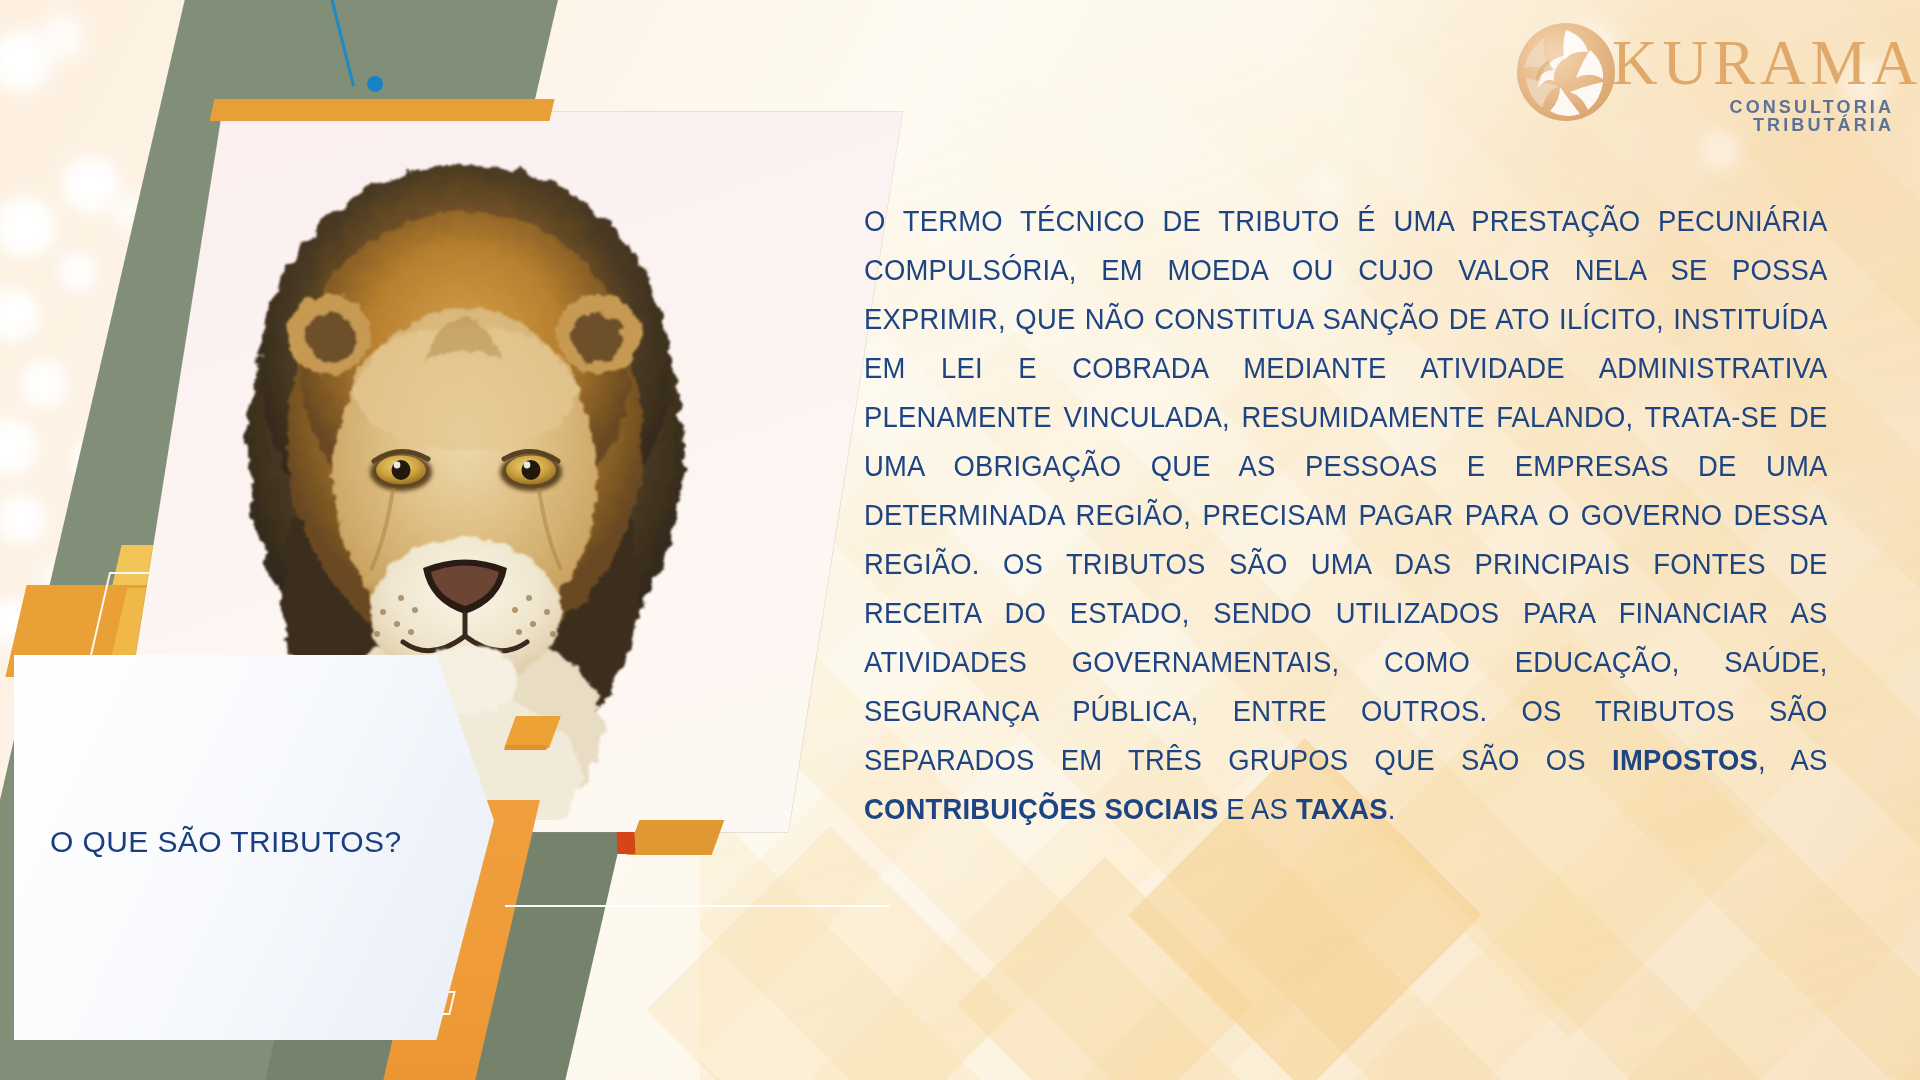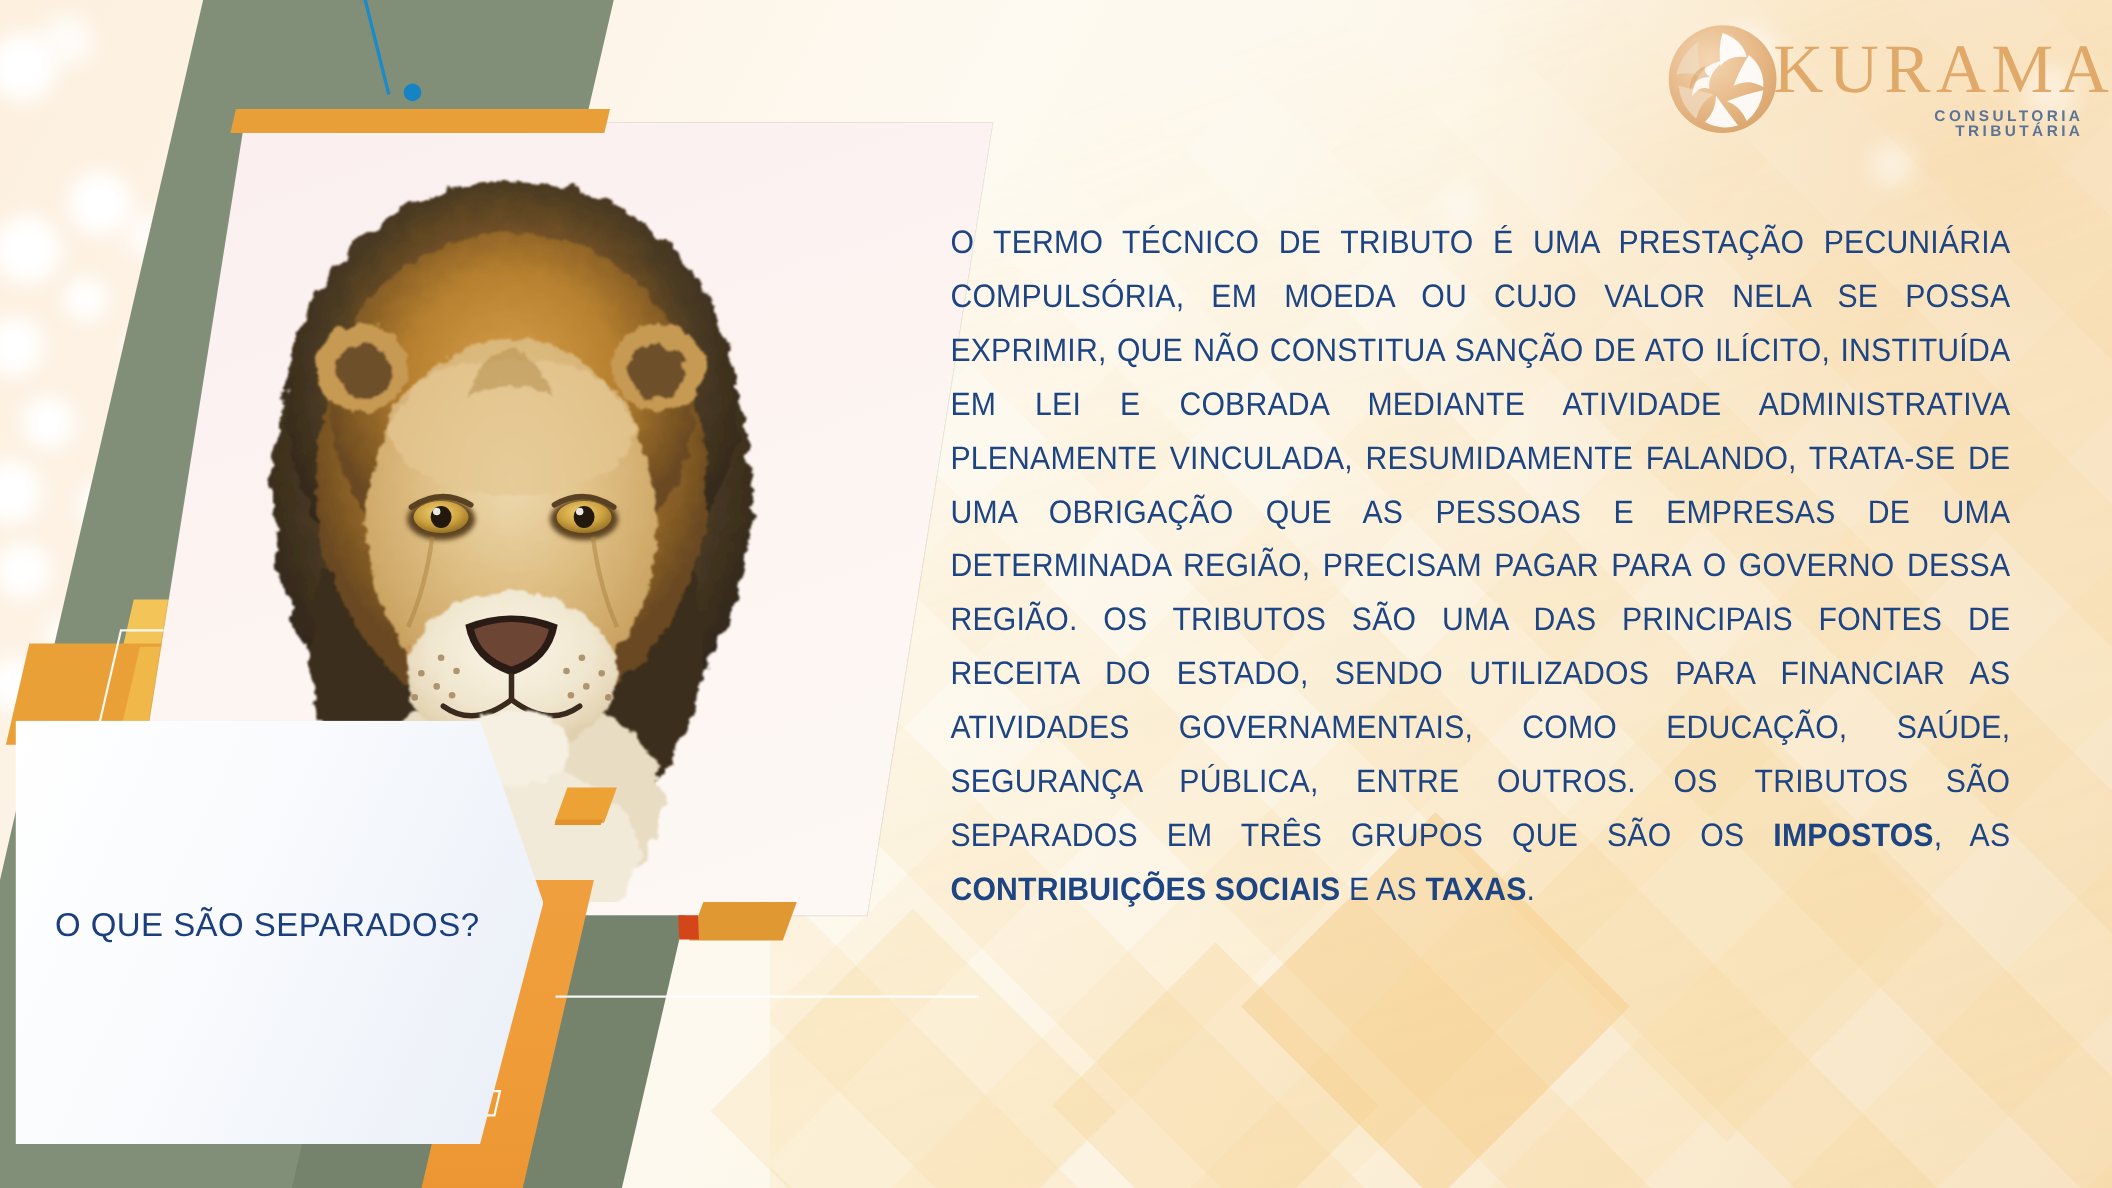--- a/index.html
+++ b/index.html
@@ -307,21 +307,21 @@
     font-size: 63px;
     letter-spacing: 5px;
     color: #e0a96a;
     line-height: 1;
   }
   .logo-sub {
     position: absolute;
     left: 146px;
     top: 82px;
     font-family: "Liberation Sans", sans-serif;
-    font-size: 14px;
+    font-size: 18px;
     letter-spacing: 3.1px;
     color: #5b7397;
     font-weight: 700;
     line-height: 1;
   }
 </style>
 </head>
 <body>
 
 <div class="slide">
@@ -503,21 +503,21 @@
 
   <div class="orange-bar-diag"></div>
   <div class="mini-diamond" style="left:424px; top:958px;"></div>
   <div class="mini-diamond" style="left:423px; top:991px;"></div>
   <div class="white-hairline" style="left:505px; top:905px; width:385px;"></div>
   <div class="white-hairline" style="left:398px; top:905px; width:62px;"></div>
   <div class="orange-chip"></div>
   <div class="orange-chip-underline"></div>
 
   <div class="title-card">
-    <div class="title-card-text">O QUE SÃO SEPARADOS?</div>
+    <div class="title-card-text">O QUE SÃO TRIBUTOS?</div>
   </div>
 
   <div class="body-copy"><span>O TERMO TÉCNICO DE TRIBUTO É UMA PRESTAÇÃO PECUNIÁRIA COMPULSÓRIA, EM MOEDA OU CUJO VALOR NELA SE POSSA EXPRIMIR, QUE NÃO CONSTITUA SANÇÃO DE ATO ILÍCITO, INSTITUÍDA EM LEI E COBRADA MEDIANTE ATIVIDADE ADMINISTRATIVA PLENAMENTE VINCULADA, RESUMIDAMENTE FALANDO, TRATA-SE DE UMA OBRIGAÇÃO QUE AS PESSOAS E EMPRESAS DE UMA DETERMINADA REGIÃO, PRECISAM PAGAR PARA O GOVERNO DESSA REGIÃO. OS TRIBUTOS SÃO UMA DAS PRINCIPAIS FONTES DE RECEITA DO ESTADO, SENDO UTILIZADOS PARA FINANCIAR AS ATIVIDADES GOVERNAMENTAIS, COMO EDUCAÇÃO, SAÚDE, SEGURANÇA PÚBLICA, ENTRE OUTROS. OS TRIBUTOS SÃO SEPARADOS EM TRÊS GRUPOS QUE SÃO OS </span><b>IMPOSTOS</b><span>, AS </span><b>CONTRIBUIÇÕES SOCIAIS</b><span> E AS </span><b>TAXAS</b><span>.</span></div>
 
   <div class="logo">
     <svg class="logo-mark" viewBox="0 0 104 104" aria-hidden="true">
       <defs>
         <radialGradient id="globeG" cx="38%" cy="32%" r="75%">
           <stop offset="0%" stop-color="#f4d6b4"></stop>
           <stop offset="55%" stop-color="#e8bb8b"></stop>

